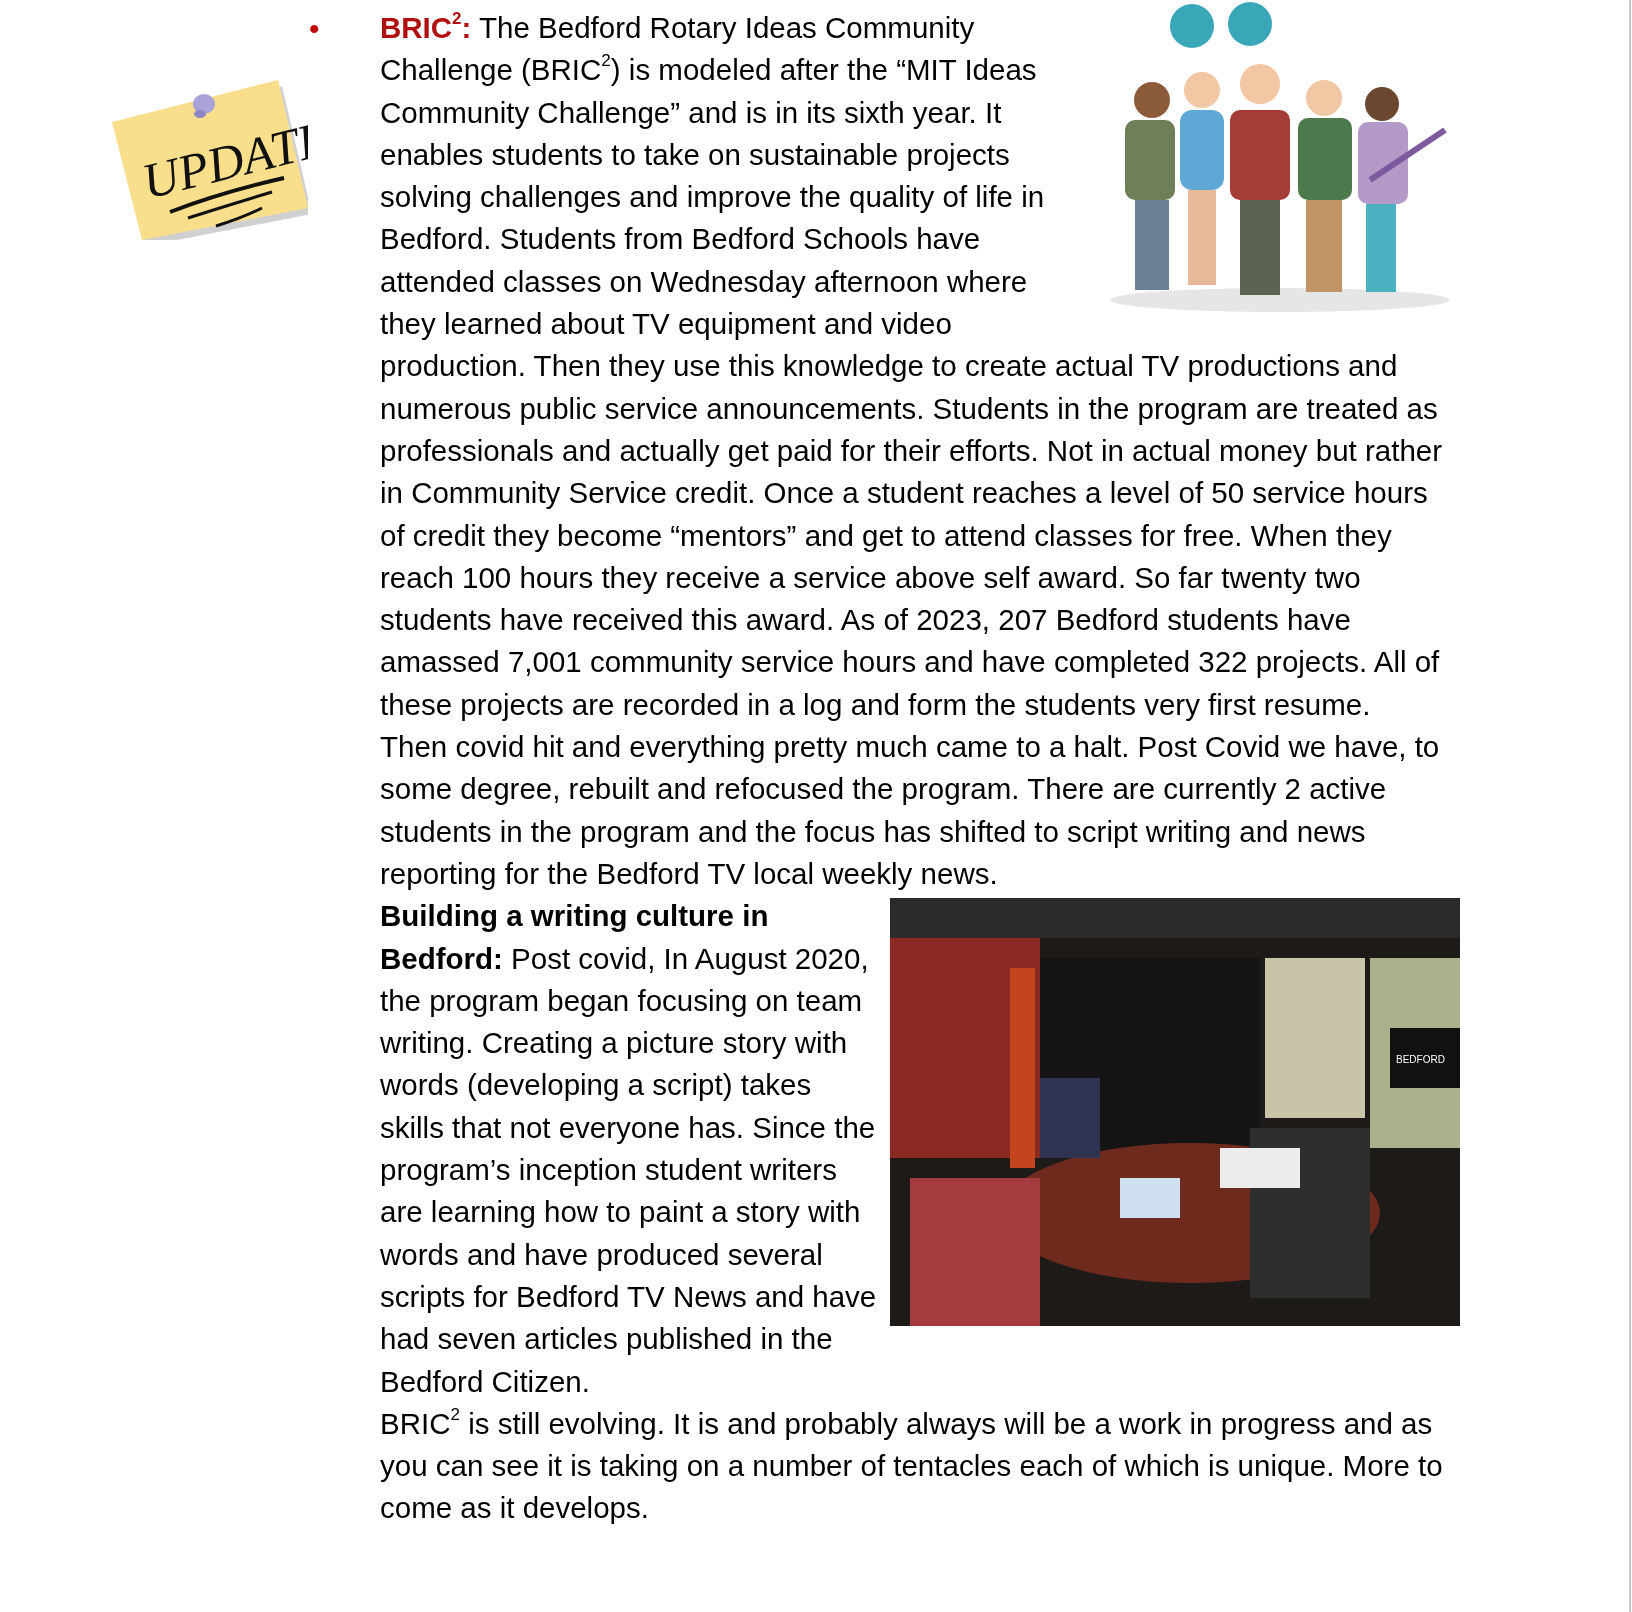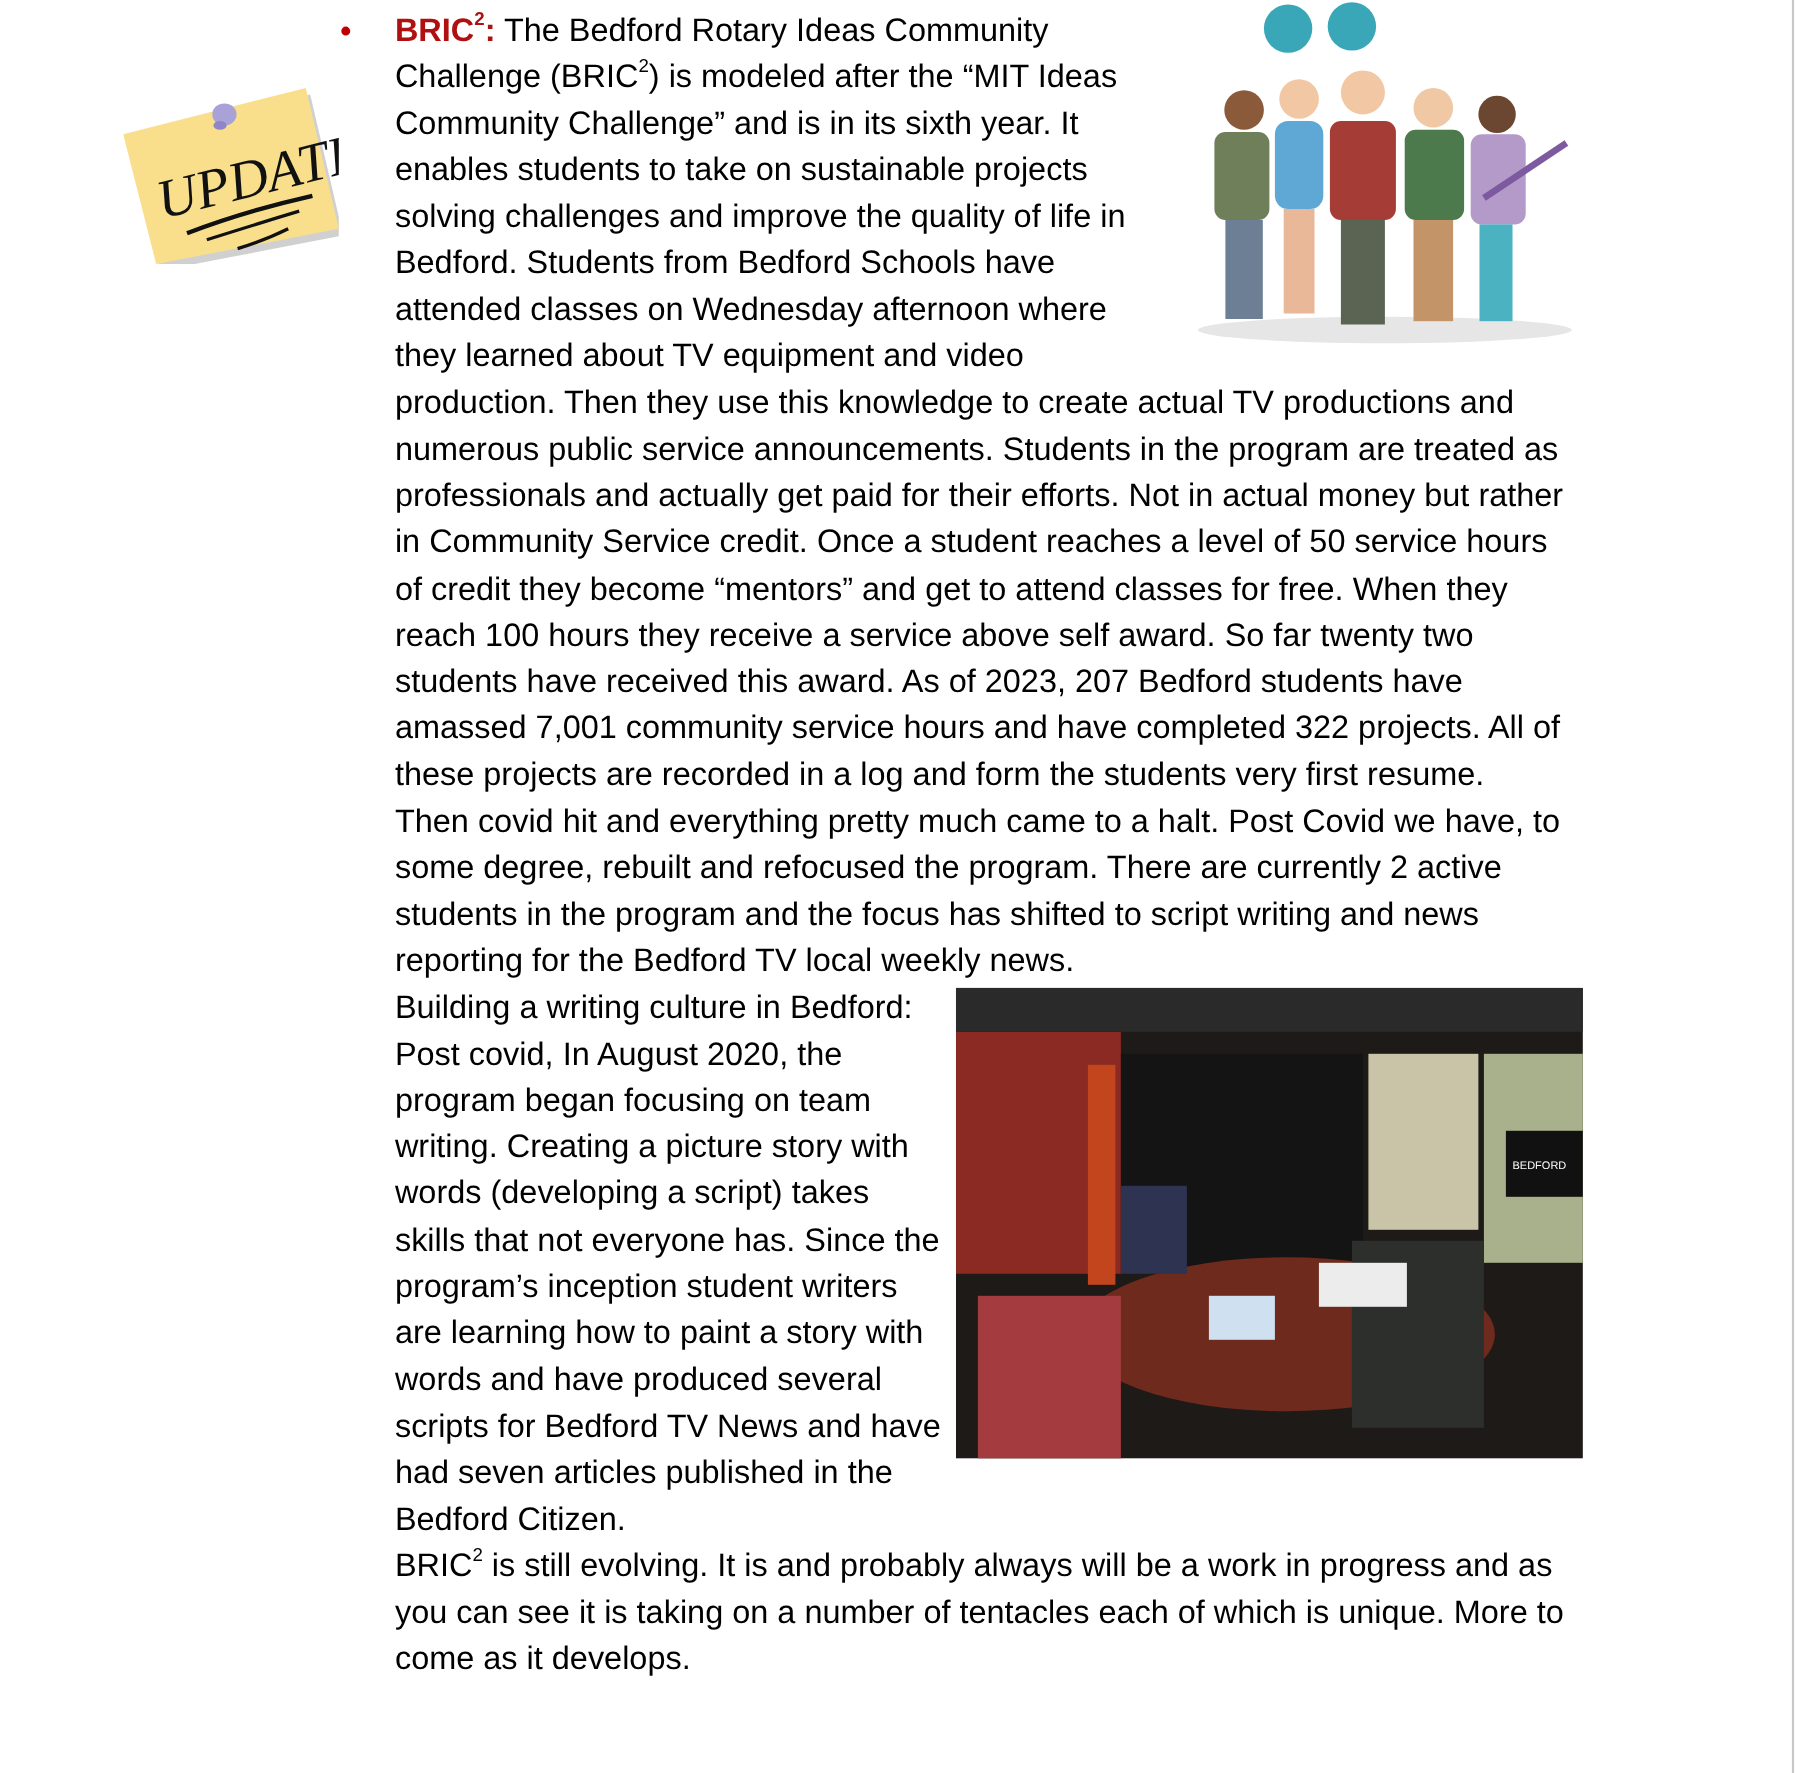--- a/index.html
+++ b/index.html
@@ -8,29 +8,29 @@
     font-family: "Liberation Sans", sans-serif; color: #000;
   }
   .right-edge { position: absolute; left: 1629px; top: 0; width: 2px; height: 1612px; background: #c8c8c8; }
   .sticky {
     position: absolute; left: 112px; top: 80px; width: 196px; height: 160px;
   }
   .bullet {
     position: absolute; left: 309px; top: 14px; font-size: 30px; color: #c00000; line-height: 30px;
   }
   .text {
-    position: absolute; left: 359px; top: 7px; width: 1080px;
+    position: absolute; left: 380px; top: 7px; width: 1080px;
     font-size: 29.5px; line-height: 42.3px; color: #000;
   }
   .text p { margin: 0; }
   .red { color: #b01010; font-weight: bold; }
   sup { font-size: 17px; line-height: 0; position: relative; top: -3px; vertical-align: super; }
   .float-right-1 { float: right; width: 360px; height: 320px; margin-right: 0; margin-left: 14px; margin-top: -7px; }
   .float-right-2 { float: right; width: 570px; height: 428px; margin-left: 12px; margin-top: 3px; }
-  .b { font-weight: normal; }
+  .b { font-weight: bold; }
   .illus { width: 100%; height: 100%; }
   .photo { width: 100%; height: 100%; display: block; }
 </style>
 </head>
 <body>
 
 <div class="right-edge"></div>
 
 <div class="sticky">
   <svg viewBox="0 0 196 160" width="196" height="160">

